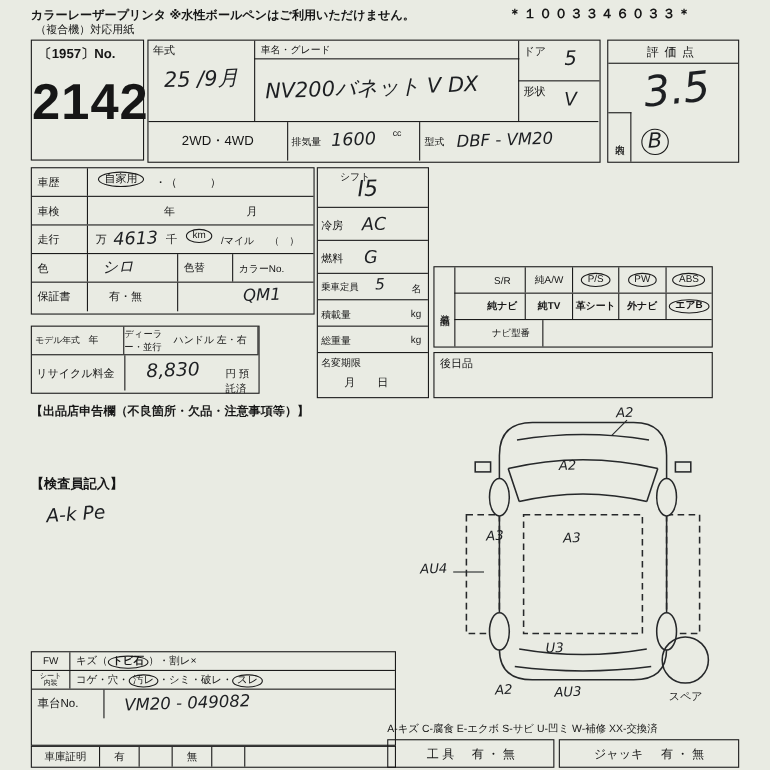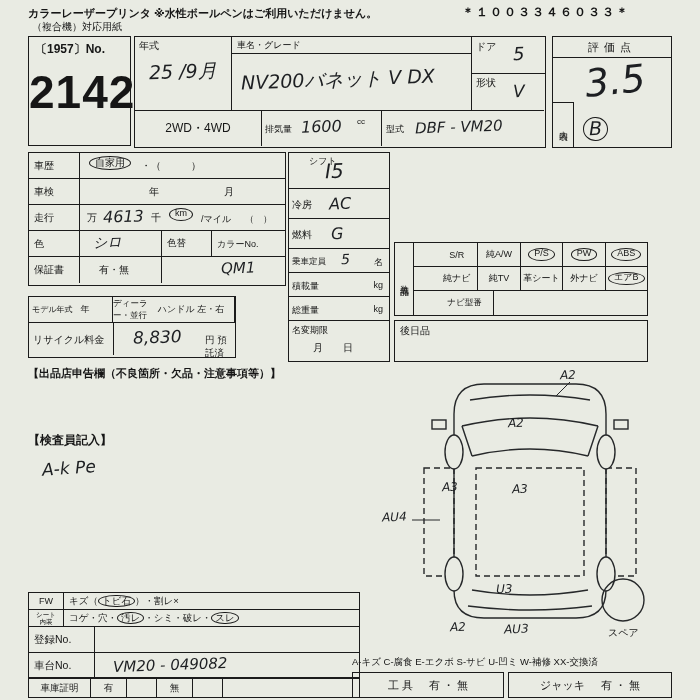--- a/index.html
+++ b/index.html
@@ -193,21 +193,21 @@
       <div class="eqc">
           <span class="circ">P/S</span>
         </div>
       <div class="eqc">
           <span class="circ">PW</span>
         </div>
       <div class="eqc">
           <span class="circ">ABS</span>
         </div>
     </div>
-    <div class="eqrow" style="top:24px;height:24px;border-bottom:1px solid #1b1b1b;">
+    <div class="eqrow" style="top:24px;height:24px;border-bottom:1px solid #1b1b1b;font-weight:bold;">
       <div class="eqc">
           <span>純ナビ</span>
         </div>
       <div class="eqc">
           <span>純TV</span>
         </div>
       <div class="eqc">
           <span>革シート</span>
         </div>
       <div class="eqc">
@@ -272,35 +272,32 @@
     <span class="hw abs" style="left:116px;top:214px;font-size:12px;">U3</span>
     <span class="hw abs" style="left:70px;top:252px;font-size:12px;">A2</span>
     <span class="hw abs" style="left:124px;top:254px;font-size:12px;">AU3</span>
     <span class="abs" style="left:228px;top:258px;font-size:10px;">スペア</span>
   </div>
 
   <div class="bx" style="left:28px;top:592px;width:332px;height:86px;">
     <div class="row" style="height:17px;border-bottom:1px solid #1b1b1b;">
       <span class="abs" style="left:0;top:0;bottom:0;width:34px;border-right:1px solid #1b1b1b;display:flex;align-items:center;justify-content:center;font-size:9px;">FW</span>
       <span class="abs" style="left:40px;top:2px;font-size:9.5px;white-space:nowrap;">
-        <span>キズ（</span><span class="circ" style="padding:0 3px;">トビ石</span><span>）・割レ×</span>
+        <span>キズ（</span><span class="circ" style="padding:0 3px;font-weight:bold;">トビ石</span><span>）・割レ×</span>
       </span>
     </div>
     <div class="row" style="height:17px;border-bottom:1px solid #1b1b1b;">
       <span class="abs" style="left:0;top:0;bottom:0;width:34px;border-right:1px solid #1b1b1b;display:flex;flex-direction:column;align-items:center;justify-content:center;font-size:6.5px;line-height:1.1;">
         <span>シート</span>
         <span>内装</span>
       </span>
       <span class="abs" style="left:40px;top:2px;font-size:9.5px;white-space:nowrap;">
         <span>コゲ・穴・</span><span class="circ" style="padding:0 3px;">汚レ</span><span>・シミ・破レ・</span><span class="circ" style="padding:0 3px;">スレ</span>
       </span>
     </div>
-    <div class="row" style="height:26px;border-bottom:1px solid #1b1b1b;">
-      <span class="abs" style="left:0;top:0;bottom:0;width:66px;border-right:1px solid #1b1b1b;display:flex;align-items:center;padding-left:5px;font-size:10.5px;box-sizing:border-box;">登録No.</span>
-    </div>
     <div class="row" style="height:26px;">
       <span class="abs" style="left:0;top:0;bottom:0;width:66px;border-right:1px solid #1b1b1b;display:flex;align-items:center;padding-left:5px;font-size:10.5px;box-sizing:border-box;">車台No.</span>
       <span class="hw abs" style="left:84px;top:3px;font-size:15px;">VM20 - 049082</span>
     </div>
   </div>
 
   <div class="bx" style="left:28px;top:678px;width:332px;height:20px;display:flex;">
     <div style="width:62px;border-right:1px solid #1b1b1b;display:flex;align-items:center;justify-content:center;font-size:9.5px;box-sizing:border-box;">車庫証明</div>
     <div style="width:36px;border-right:1px solid #1b1b1b;display:flex;align-items:center;justify-content:center;font-size:9.5px;box-sizing:border-box;">有</div>
     <div style="width:30px;border-right:1px solid #1b1b1b;box-sizing:border-box;"></div>

